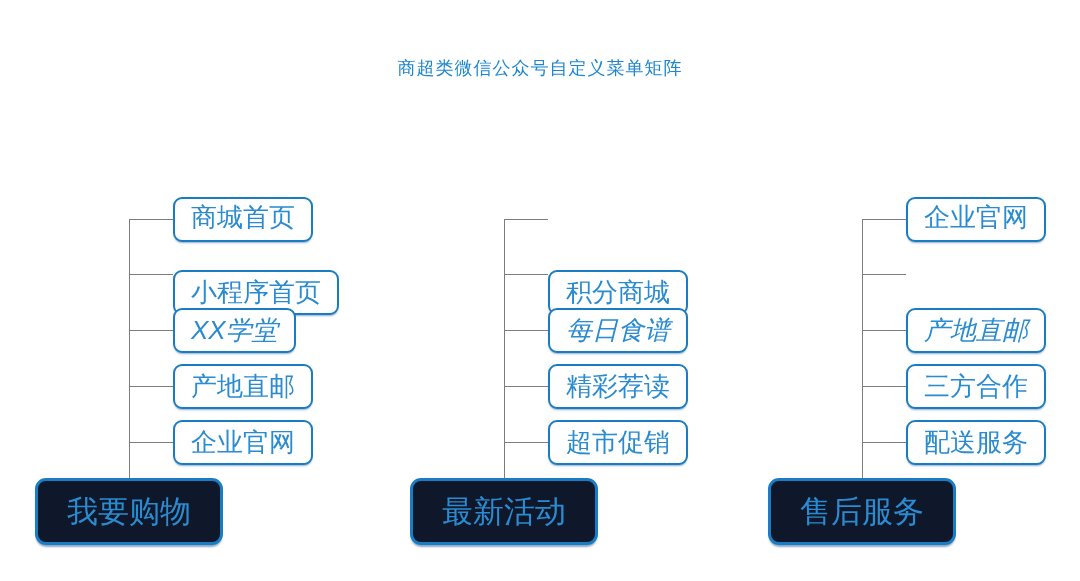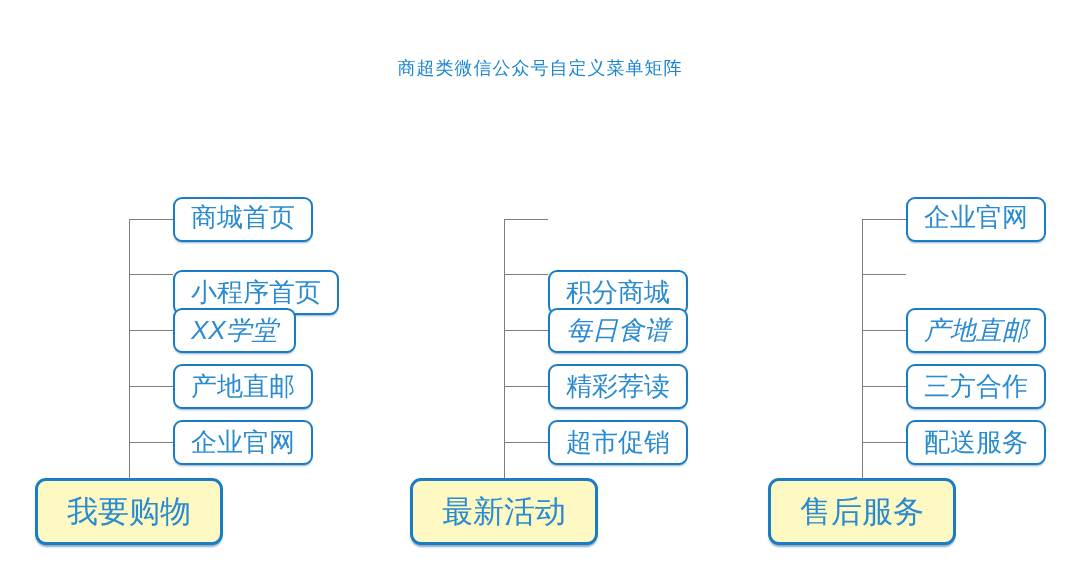--- a/index.html
+++ b/index.html
@@ -83,21 +83,21 @@
     left: 0;
     top: 281px;
     width: 188px;
     height: 67px;
     border: 3px solid var(--border);
     border-radius: 11px;
     font-size: 31px;
     line-height: 61px;
     text-align: center;
     color: var(--text);
-    background: #fef9c3;
+    background: #0f172a;
     box-shadow: 0 3px 2px -1px rgba(23, 80, 135, 0.5);
   }
 </style>
 </head>
 <body>
 
 <div class="canvas">
 
   <div class="diagram-title">商超类微信公众号自定义菜单矩阵</div>
 

